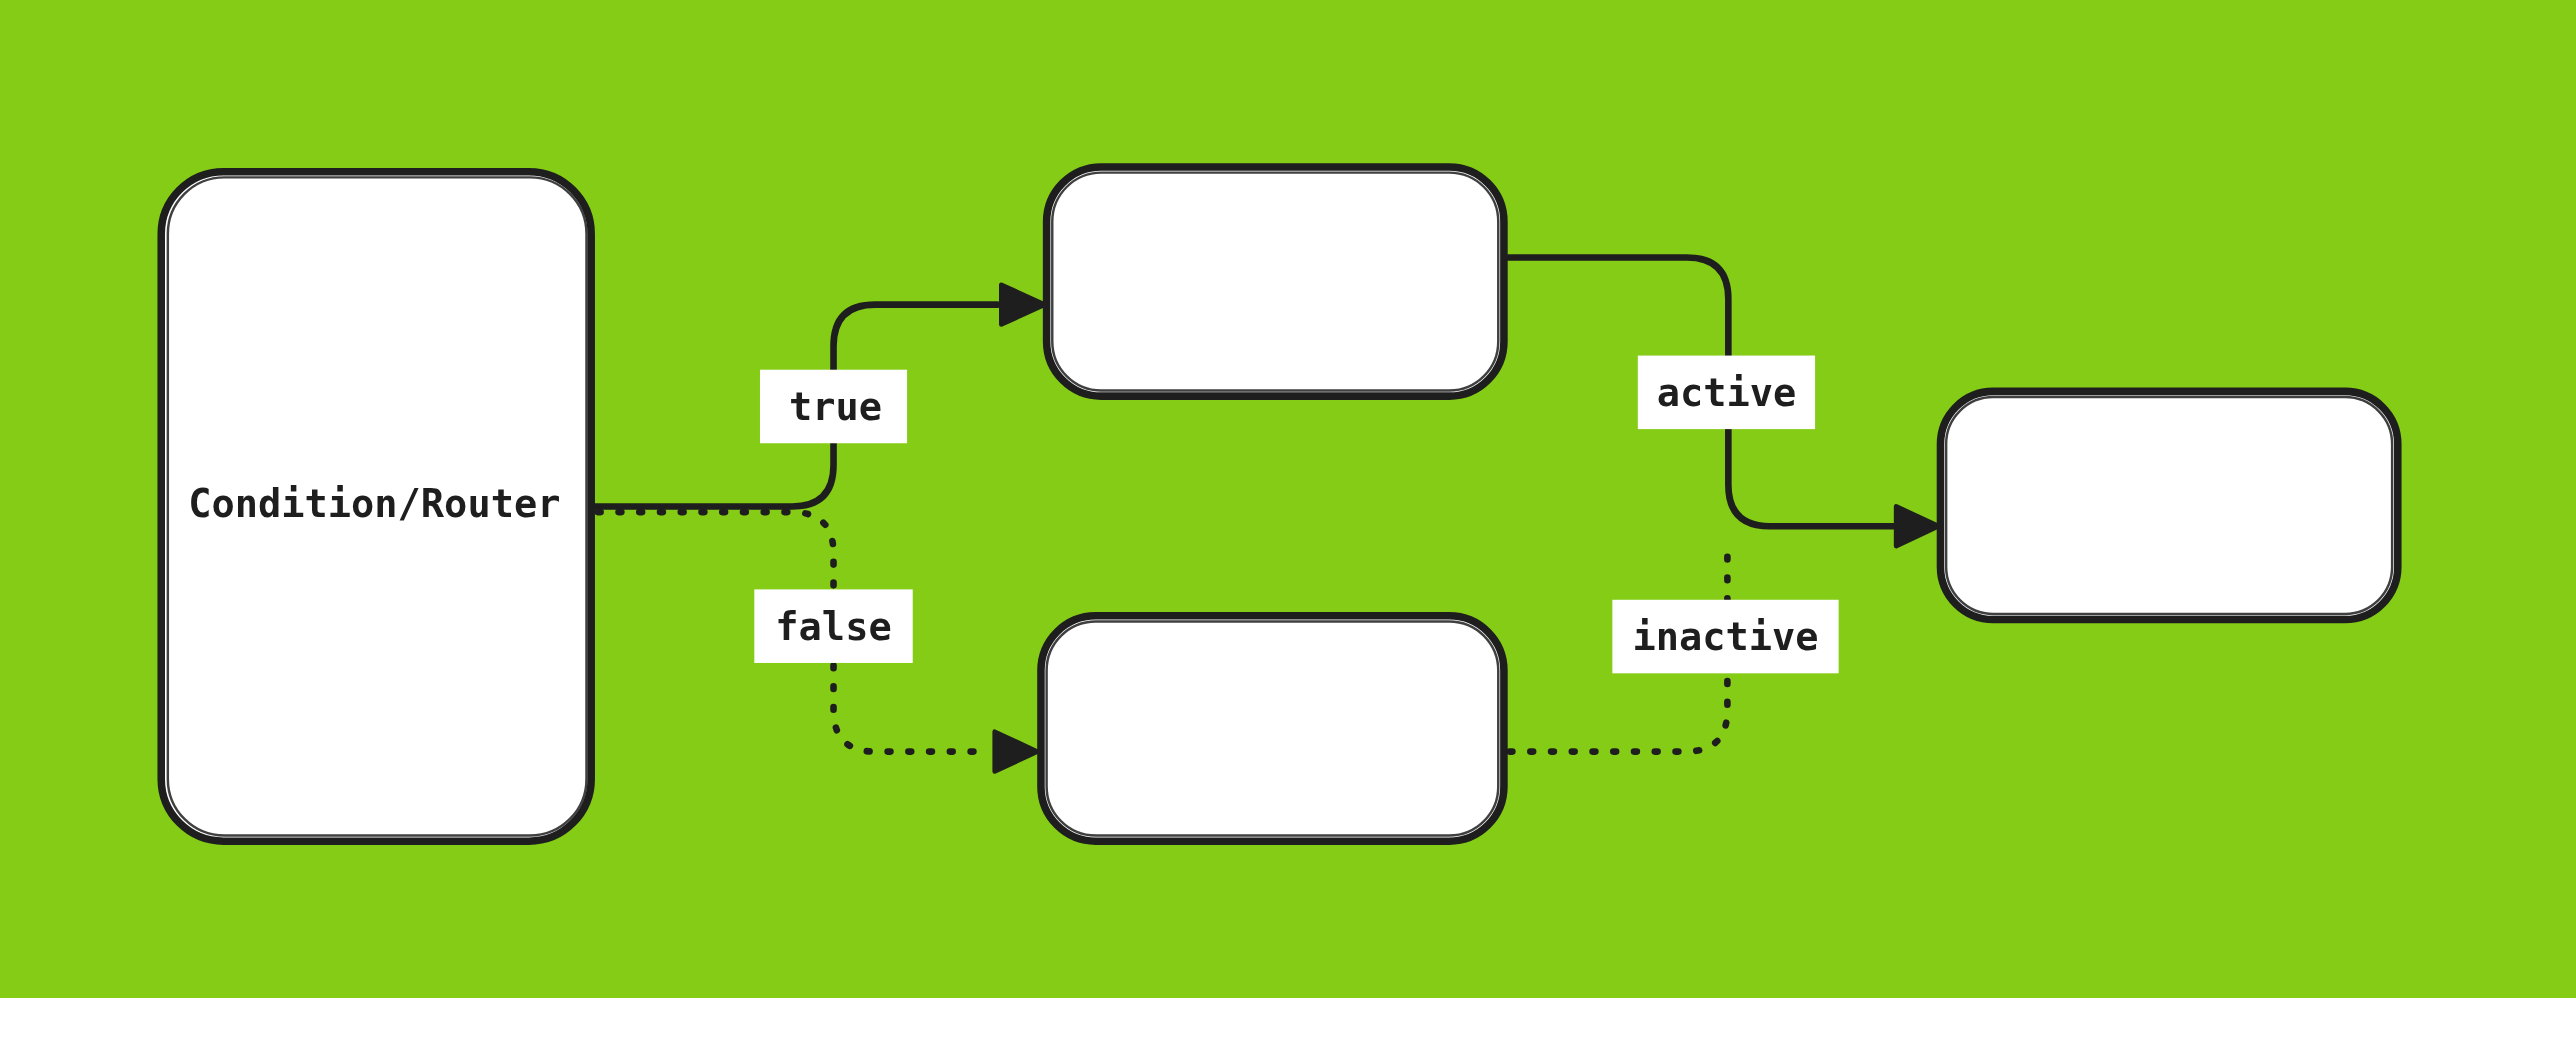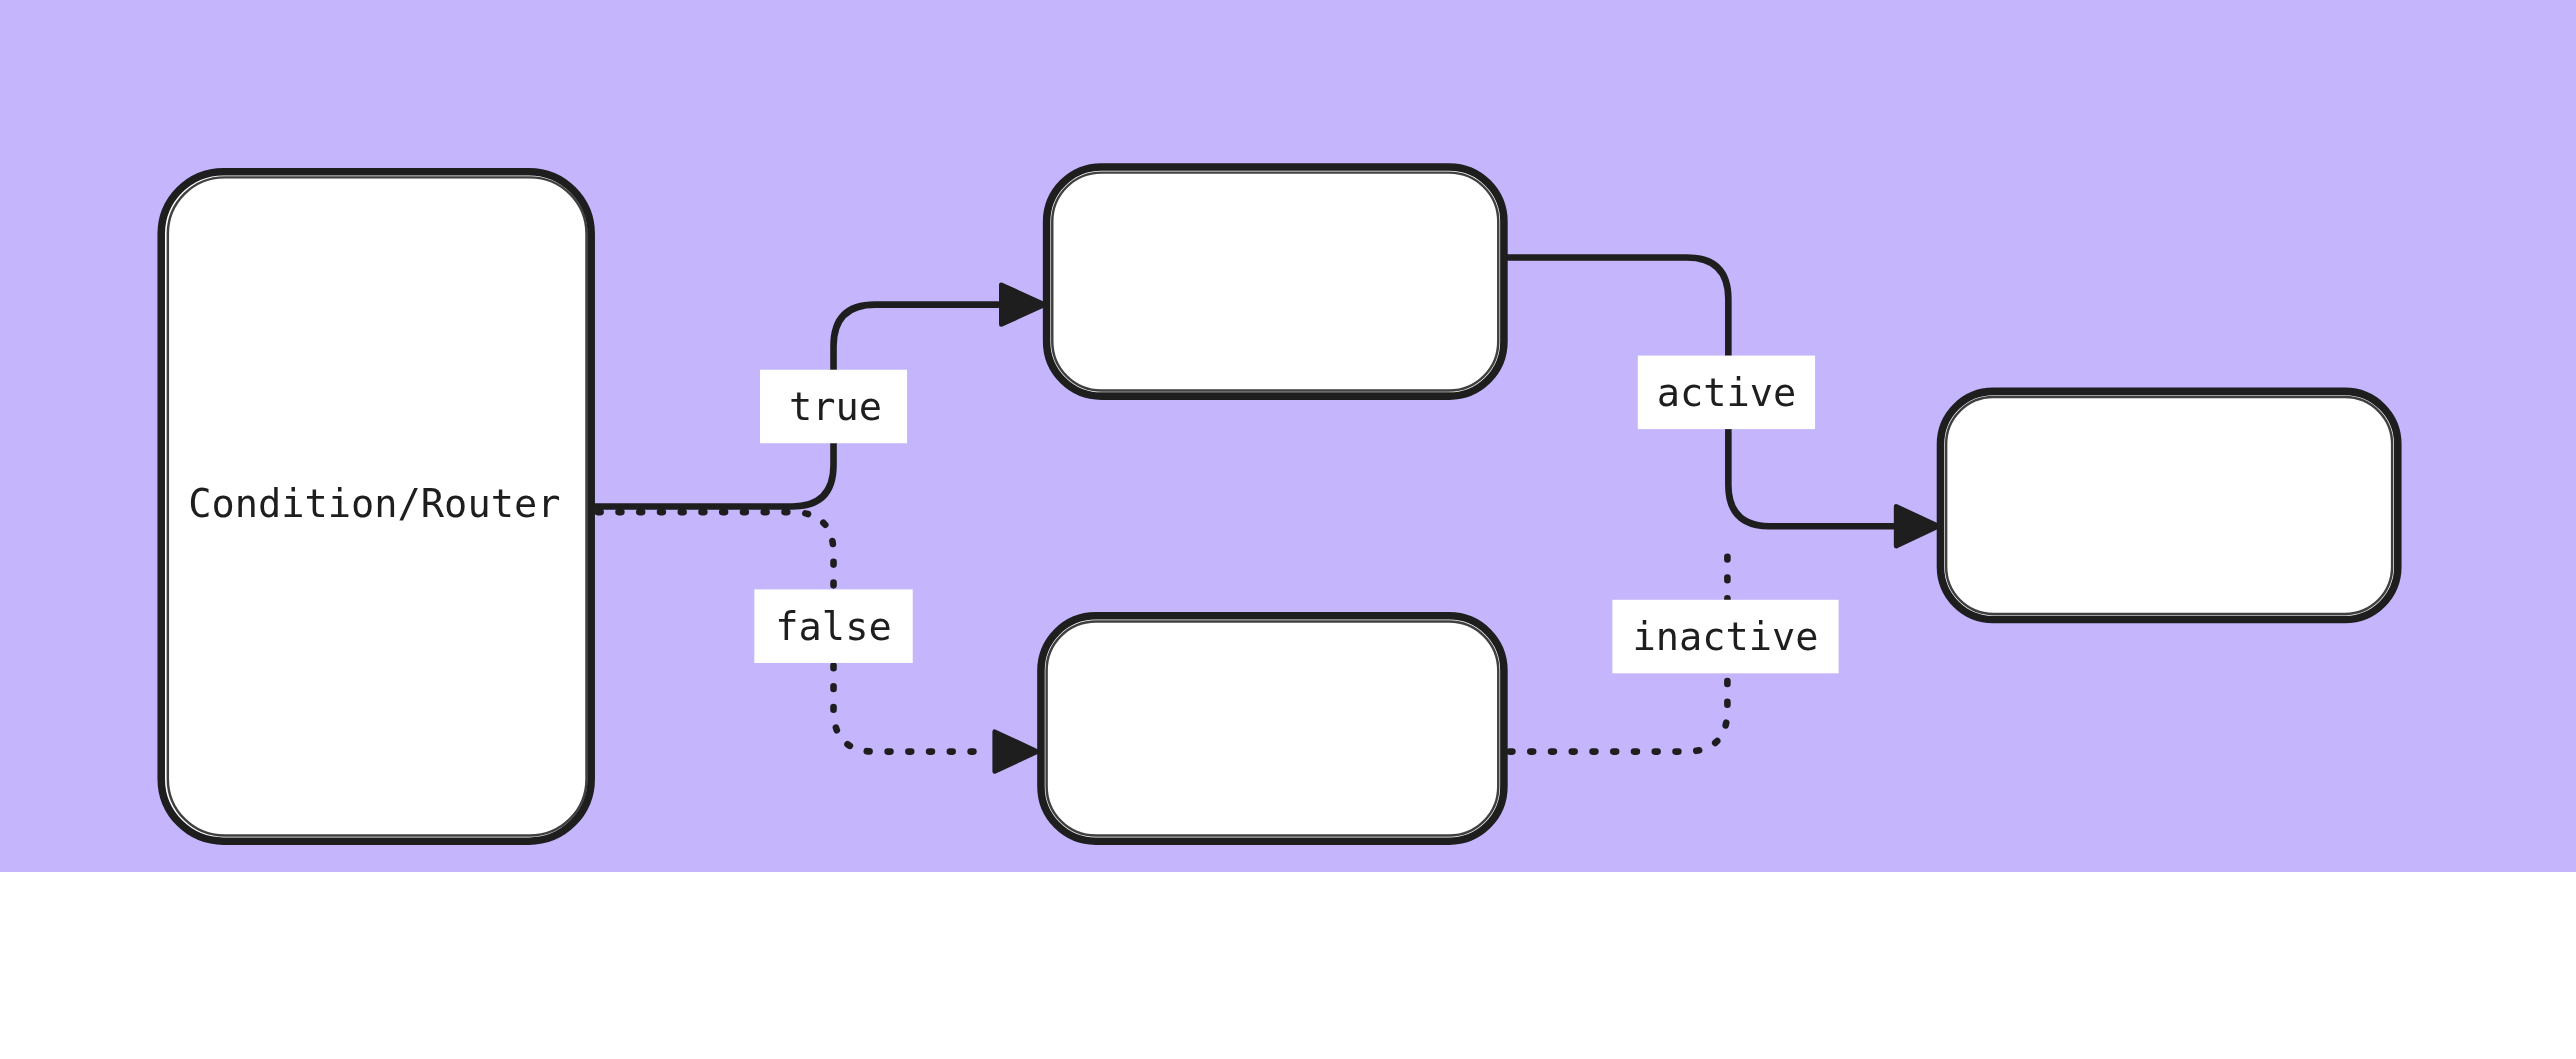--- a/index.html
+++ b/index.html
@@ -6,22 +6,23 @@
     margin: 0;
     padding: 0;
     background: #ffffff;
     width: 2576px;
     height: 1060px;
     overflow: hidden;
   }
   .stage {
     position: relative;
     width: 2576px;
-    height: 872px;
-    background: #c4b5fd;
+    height: 998px;
+    background: #84cc16;
+    font-weight: bold;
   }
   svg { display: block; }
   .node-box {
     fill: #ffffff;
     stroke: #1e1e1e;
     stroke-width: 8;
   }
   .node-box-sketch {
     fill: none;
     stroke: #1e1e1e;

